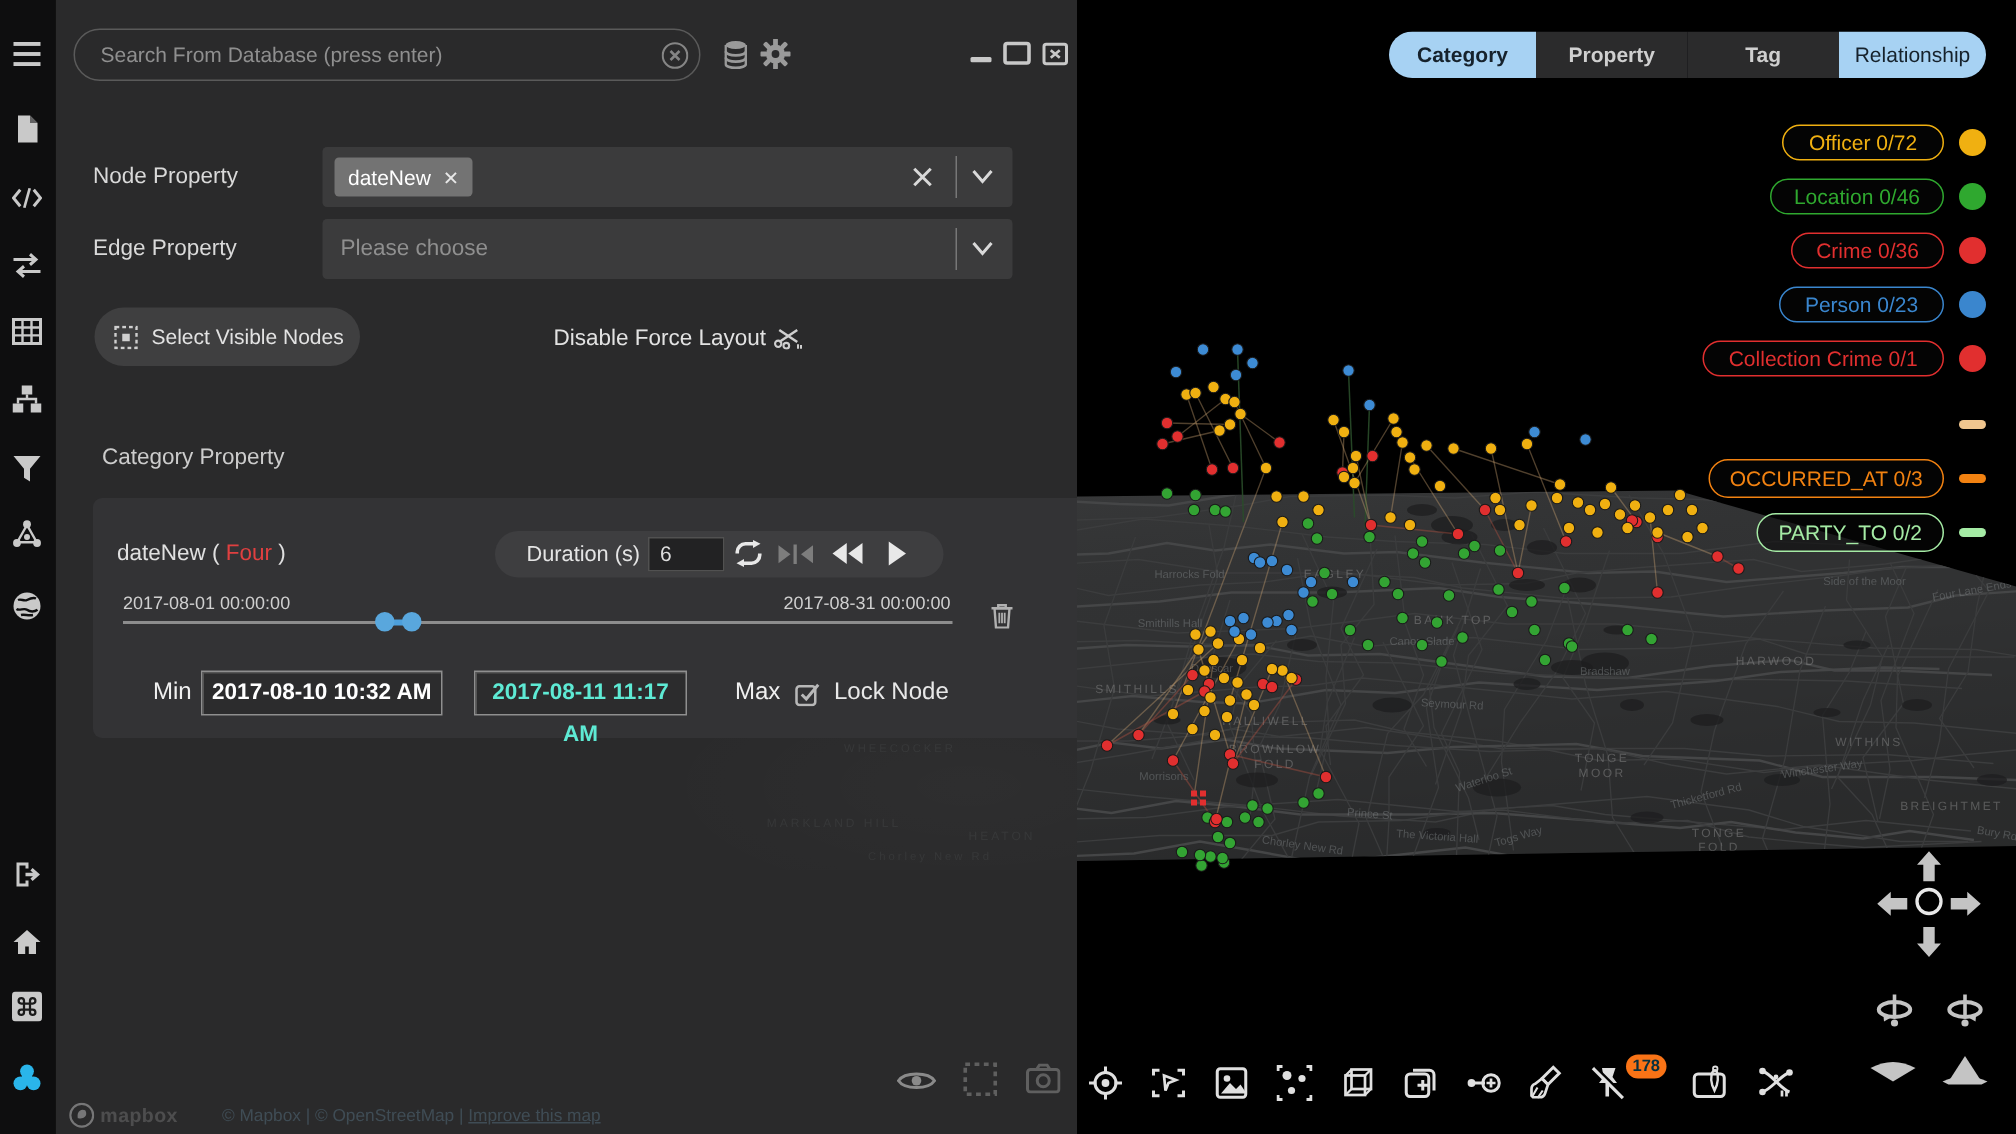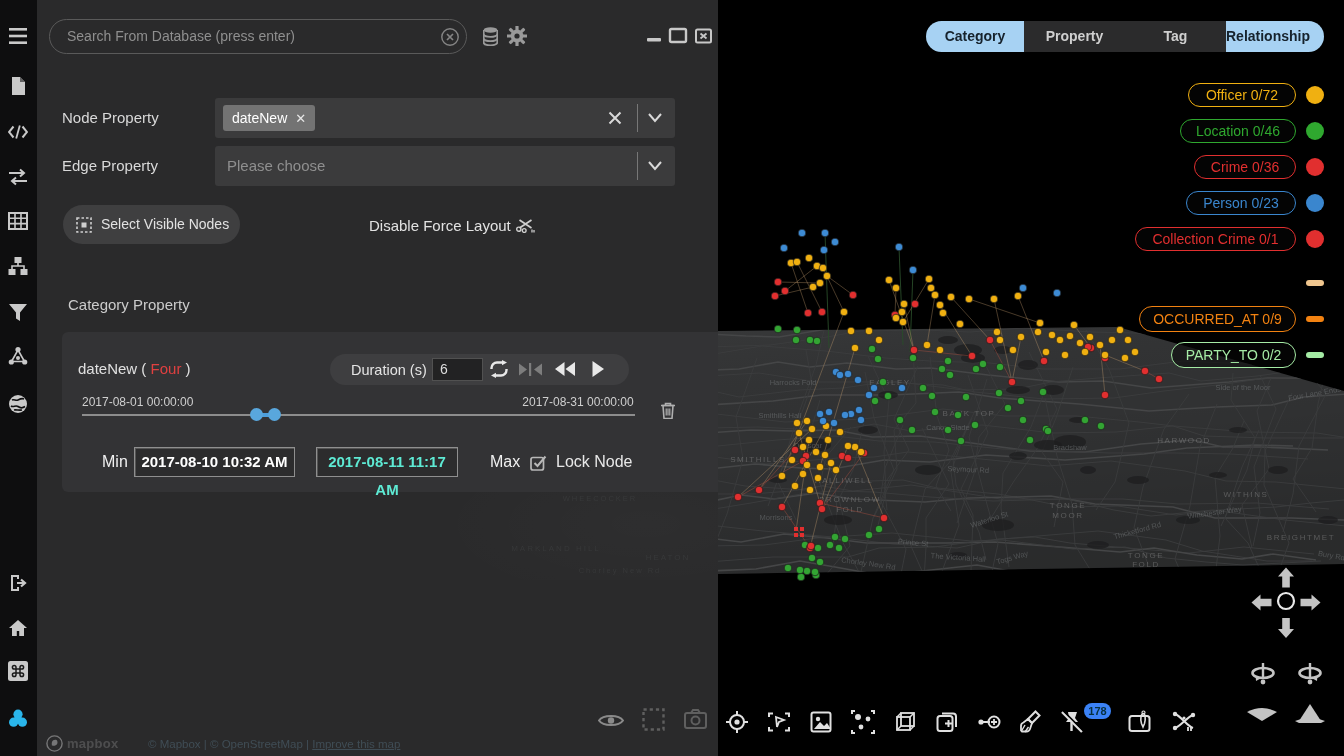--- a/index.html
+++ b/index.html
@@ -559,34 +559,34 @@
     </svg>
 <svg style="position:absolute;left:684px;top:709px;opacity:1.0" width="23" height="20" viewBox="0 0 23 20">
       <rect x="1" y="4" width="21" height="15" rx="2" fill="none" stroke="#5f5f5f" stroke-width="2"></rect>
       <path d="M7 4l2-3h5l2 3" fill="none" stroke="#5f5f5f" stroke-width="2"></path>
       <circle cx="11.5" cy="11.5" r="4" fill="none" stroke="#5f5f5f" stroke-width="2"></circle>
     </svg>
 <div class="abs" style="left:926px;top:21px;height:31px;border-radius:16px;overflow:hidden;display:flex">
 <div style="width:98px;height:31px;background:#a7d2f3;color:#16222c;font-size:14px;font-weight:700;text-align:center;line-height:31px">Category</div>
 <div style="width:101px;height:31px;background:#2b2b2c;color:#cfcfcf;font-size:14px;font-weight:700;text-align:center;line-height:31px">Property</div>
 <div style="width:101px;height:31px;background:#2b2b2c;color:#cfcfcf;font-size:14px;font-weight:700;text-align:center;line-height:31px">Tag</div>
-<div style="width:98px;height:31px;background:#a7d2f3;color:#16222c;font-size:14px;font-weight:700;text-align:left;line-height:31px">Relationship</div>
+<div style="width:98px;height:31px;background:#a7d2f3;color:#16222c;font-size:14px;font-weight:400;text-align:center;line-height:31px">Relationship</div>
 </div>
 <div class="abs" style="left:1188px;top:83px;width:108px;height:24px;border:1.5px solid #f0b011;border-radius:24px;background:rgba(8,8,8,0.55);color:#f0b011;font-size:14px;text-align:center;line-height:22px">Officer 0/72</div>
 <div class="abs" style="left:1306px;top:86px;width:18px;height:18px;border-radius:50%;background:#f0b011"></div>
 <div class="abs" style="left:1180px;top:119px;width:116px;height:24px;border:1.5px solid #2fa82f;border-radius:24px;background:rgba(8,8,8,0.55);color:#2fa82f;font-size:14px;text-align:center;line-height:22px">Location 0/46</div>
 <div class="abs" style="left:1306px;top:122px;width:18px;height:18px;border-radius:50%;background:#2fa82f"></div>
 <div class="abs" style="left:1194px;top:155px;width:102px;height:24px;border:1.5px solid #e12f2f;border-radius:24px;background:rgba(8,8,8,0.55);color:#e12f2f;font-size:14px;text-align:center;line-height:22px">Crime 0/36</div>
 <div class="abs" style="left:1306px;top:158px;width:18px;height:18px;border-radius:50%;background:#e12f2f"></div>
 <div class="abs" style="left:1186px;top:191px;width:110px;height:24px;border:1.5px solid #3a86ce;border-radius:24px;background:rgba(8,8,8,0.55);color:#3a86ce;font-size:14px;text-align:center;line-height:22px">Person 0/23</div>
 <div class="abs" style="left:1306px;top:194px;width:18px;height:18px;border-radius:50%;background:#3a86ce"></div>
 <div class="abs" style="left:1135px;top:227px;width:161px;height:24px;border:1.5px solid #e12f2f;border-radius:24px;background:rgba(8,8,8,0.55);color:#e12f2f;font-size:14px;text-align:center;line-height:22px">Collection Crime 0/1</div>
 <div class="abs" style="left:1306px;top:230px;width:18px;height:18px;border-radius:50%;background:#e12f2f"></div>
 <div class="abs" style="left:1306px;top:280px;width:18px;height:6px;border-radius:3px;background:#f0c68f"></div>
-<div class="abs" style="left:1139px;top:306px;width:157px;height:26px;border:1.5px solid #f28211;border-radius:26px;background:rgba(8,8,8,0.55);color:#f28211;font-size:14px;text-align:center;line-height:24px">OCCURRED_AT 0/9</div>
+<div class="abs" style="left:1139px;top:306px;width:157px;height:26px;border:1.5px solid #f28211;border-radius:26px;background:rgba(8,8,8,0.55);color:#f28211;font-size:14px;text-align:center;line-height:24px">OCCURRED_AT 0/3</div>
 <div class="abs" style="left:1306px;top:316px;width:18px;height:6px;border-radius:3px;background:#f28211"></div>
 <div class="abs" style="left:1171px;top:342px;width:125px;height:26px;border:1.5px solid #a5eba5;border-radius:26px;background:rgba(8,8,8,0.55);color:#a5eba5;font-size:14px;text-align:center;line-height:24px">PARTY_TO 0/2</div>
 <div class="abs" style="left:1306px;top:352px;width:18px;height:6px;border-radius:3px;background:#a5eba5"></div>
 <svg class="abs" style="left:1240px;top:560px" width="104" height="196" viewBox="0 0 104 196">
       <g transform="translate(46 17.5) rotate(0)">
         <path d="M0 -10L8 -1h-4.2V10H-3.8V-1H-8z" fill="#c4c4c4"></path>
       </g>
       <g transform="translate(46 68) rotate(180)">
         <path d="M0 -10L8 -1h-4.2V10H-3.8V-1H-8z" fill="#c4c4c4"></path>
       </g>
@@ -667,13 +667,13 @@
     </svg>
 <svg style="position:absolute;left:1172px;top:710px;opacity:1.0" width="24" height="24" viewBox="0 0 24 24">
       <path d="M3 4c6 2 12 12 18 14" fill="none" stroke="#e0e0e0" stroke-width="2"></path>
       <path d="M21 5c-6 2-12 11-18 13" fill="none" stroke="#e0e0e0" stroke-width="2"></path>
       <circle cx="3" cy="4" r="2.2" fill="#e0e0e0"></circle>
       <circle cx="21" cy="5" r="2.2" fill="#e0e0e0"></circle>
       <circle cx="3" cy="18" r="2.2" fill="#e0e0e0"></circle>
       <circle cx="12" cy="8" r="1.6" fill="#e0e0e0"></circle>
       <path d="M16 17v4M19 17v4" stroke="#e0e0e0" stroke-width="1.8"></path>
     </svg>
-<div class="abs" style="left:1084px;top:703px;width:27px;height:16px;background:#3b82f6;border-radius:8px;color:#06303f;font-size:11px;font-weight:700;text-align:center;line-height:16px">178</div>
+<div class="abs" style="left:1084px;top:703px;width:27px;height:16px;background:#f97316;border-radius:8px;color:#06303f;font-size:11px;font-weight:700;text-align:center;line-height:16px">178</div>
 </div>
 </body></html>

